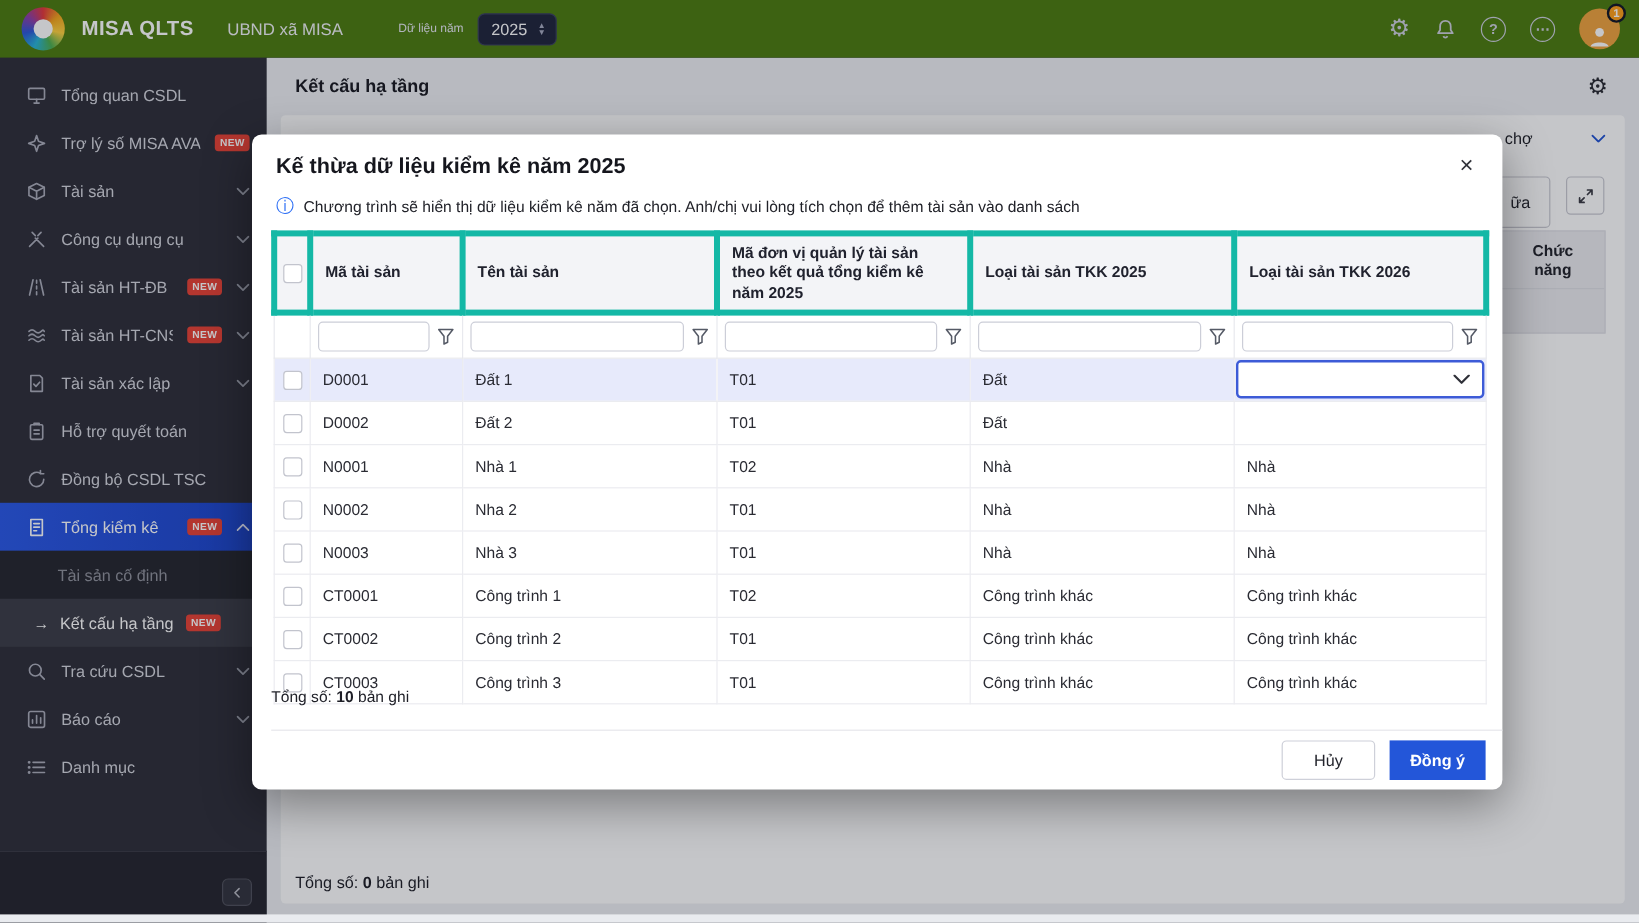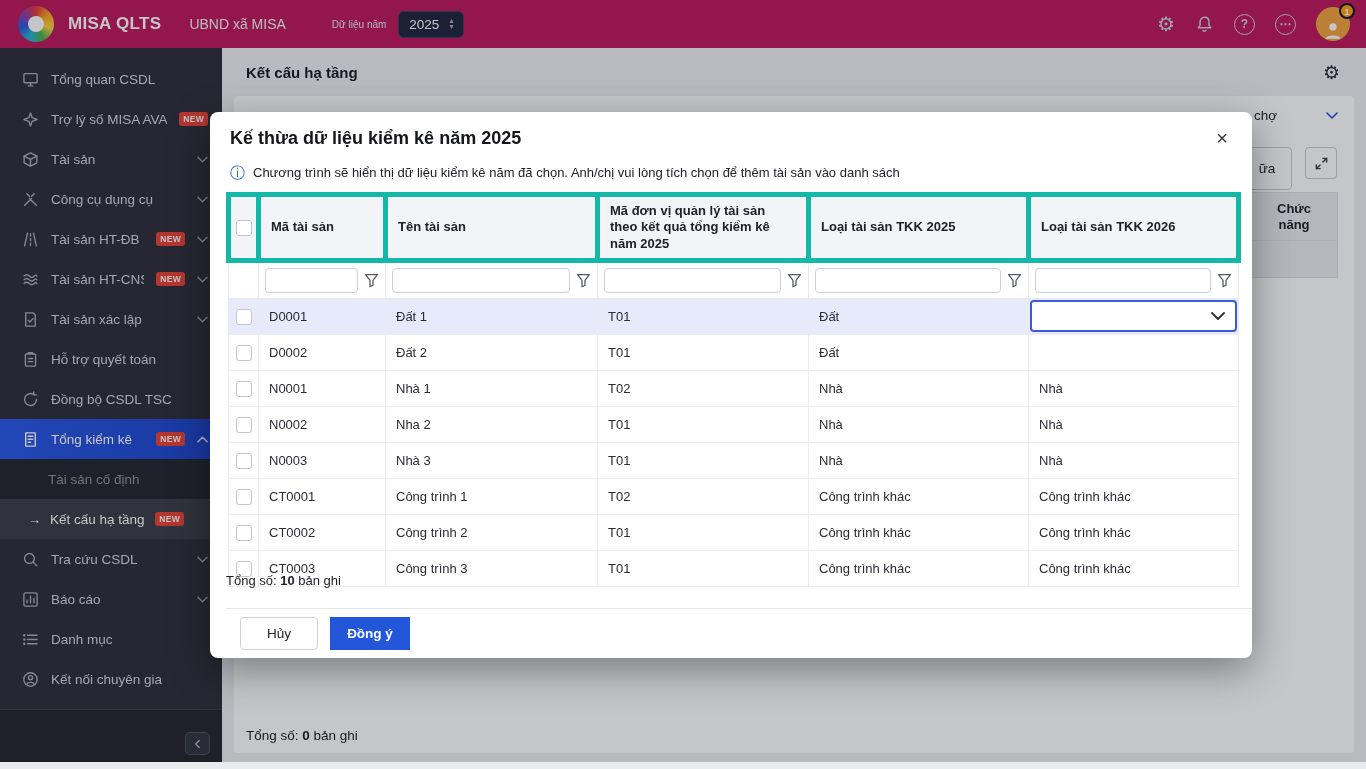--- a/index.html
+++ b/index.html
@@ -1,21 +1,21 @@
 <!DOCTYPE html>
 <html><head>
 <meta charset="utf-8">
 <style>
   * { margin:0; padding:0; box-sizing:border-box; }
   html,body { width:1366px; height:769px; overflow:hidden; }
   body { position:relative; font-family:"Liberation Sans", sans-serif; background:#10131f; }
   b { font-weight:700; }
 
   
-  .hdr { position:absolute; top:0; left:0; width:1366px; height:48px; background:#be185d;
+  .hdr { position:absolute; top:0; left:0; width:1366px; height:48px; background:#4d7c0f;
          display:flex; align-items:center; padding:0 16px 0 14px; z-index:3; }
   .logo { width:44px; height:42px; display:flex; align-items:center; justify-content:center; cursor:pointer; }
   .logo-ring { width:36px; height:36px; border-radius:50%; position:relative;
                background:conic-gradient(#e5383b,#f4a61d,#ffd23f,#4cae4f,#29b6d8,#2c59d8,#8e3fa8,#e5383b); }
   .logo-ring::after { content:""; position:absolute; left:10px; top:10px; width:16px; height:16px;
                border-radius:50%; background:#fff; }
   .app-title { margin-left:10px; font-size:17px; font-weight:700; color:#ffffff; letter-spacing:.3px; }
   .org { margin-left:28px; font-size:14px; color:#f1f2f6; }
   .year-label { margin-left:46px; font-size:10px; color:#e6e8f0; }
   .year-select { margin-left:12px; display:flex; align-items:center; gap:10px; background:#20253c;
@@ -113,21 +113,21 @@
   tr.selected td { background:#e7eafb; }
   .cb { width:16px; height:16px; border:1.5px solid #c2c4cd; border-radius:3px; background:#fff;
        display:inline-block; vertical-align:middle; cursor:pointer; }
   td.dd-cell { padding:1px; }
   .dd { height:32px; border:2px solid #3d5bd7; border-radius:4px; background:#fff; display:flex;
        align-items:center; justify-content:flex-end; padding:0 10px; cursor:pointer; }
   .dd-chev { width:14px; height:8px; color:#2f3038; display:flex; }
   .dd-chev svg { width:100%; height:100%; }
   .m-total { position:absolute; left:16px; top:461px; font-size:13px; color:#1d1e26; }
   .m-footer { position:absolute; left:0; right:0; bottom:0; height:50px; border-top:1px solid #e6e6eb;
-       display:flex; align-items:center; justify-content:flex-start; gap:12px; padding:0 14px;margin-left:16px; }
+       display:flex; align-items:center; justify-content:flex-end; gap:12px; padding:0 14px;margin-left:16px; }
   .btn-cancel { min-width:78px; height:33px; background:#fff; border:1px solid #ced0d9; border-radius:4px;
        font-size:13.5px; color:#23242c; font-family:inherit; cursor:pointer; }
   .btn-ok { min-width:80px; height:33px; background:#2356d9; border:none; border-radius:0;
        font-size:13.5px; color:#fff; font-weight:600; font-family:inherit; cursor:pointer; }
   .bottom-strip { position:absolute; left:0; right:0; bottom:0; height:7px; background:#e9ebef; z-index:6; }
 </style>
 </head>
 <body>
 
 <div class="hdr">
@@ -301,28 +301,20 @@
             <path d="M1 1l5 5 5-5"></path>
           </svg>
         </span>
       </div>
       <div class="nav-item">
         <span class="ic"><svg viewBox="0 0 16 16" fill="none" stroke="currentColor" stroke-width="1.3" stroke-linecap="round" stroke-linejoin="round">
             <path d="M5.2 4h9M5.2 8h9M5.2 12h9"></path>
             <path d="M2.1 4h.1M2.1 8h.1M2.1 12h.1" stroke-width="2.2"></path>
           </svg></span>
         <span class="nav-label">Danh mục</span>
-      </div>
-      <div class="nav-item">
-        <span class="ic"><svg viewBox="0 0 16 16" fill="none" stroke="currentColor" stroke-width="1.3" stroke-linecap="round" stroke-linejoin="round">
-            <circle cx="8" cy="8" r="6.3"></circle>
-            <circle cx="8" cy="6.3" r="1.9"></circle>
-            <path d="M4.6 12.4c.6-2.2 6.2-2.2 6.8 0"></path>
-          </svg></span>
-        <span class="nav-label">Kết nối chuyên gia</span>
       </div>
     </div>
   <div class="sidebar-bottom">
     <span class="collapse-btn">
       <svg viewBox="0 0 8 10" fill="none" stroke="currentColor" stroke-width="1.5" stroke-linecap="round" stroke-linejoin="round">
           <path d="M6 1 2 5l4 4"></path>
         </svg>
     </span>
   </div>
 </div>

